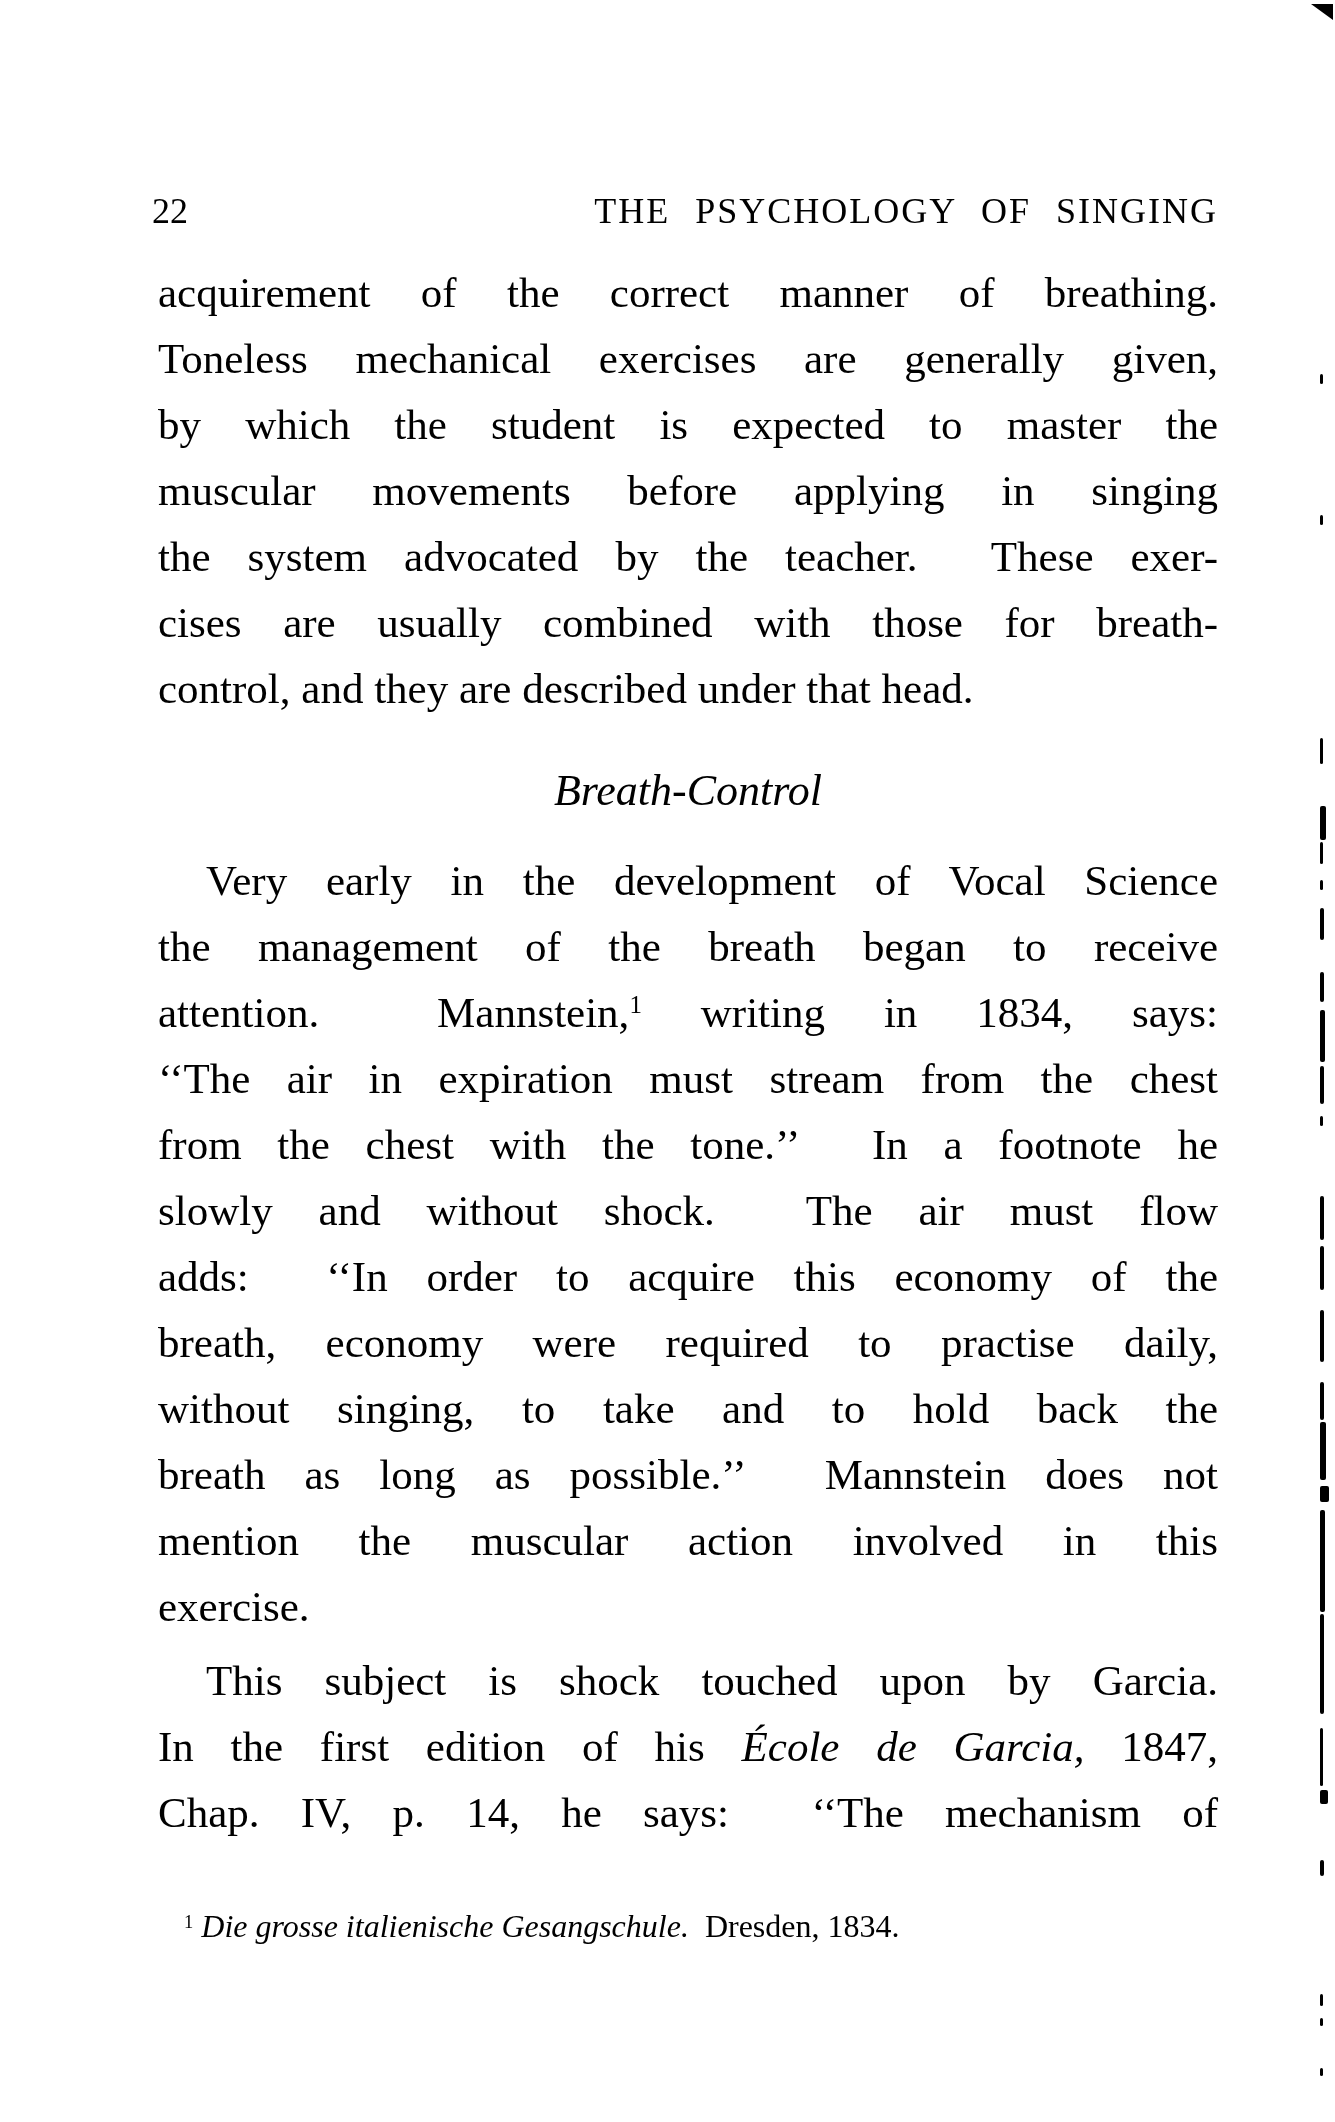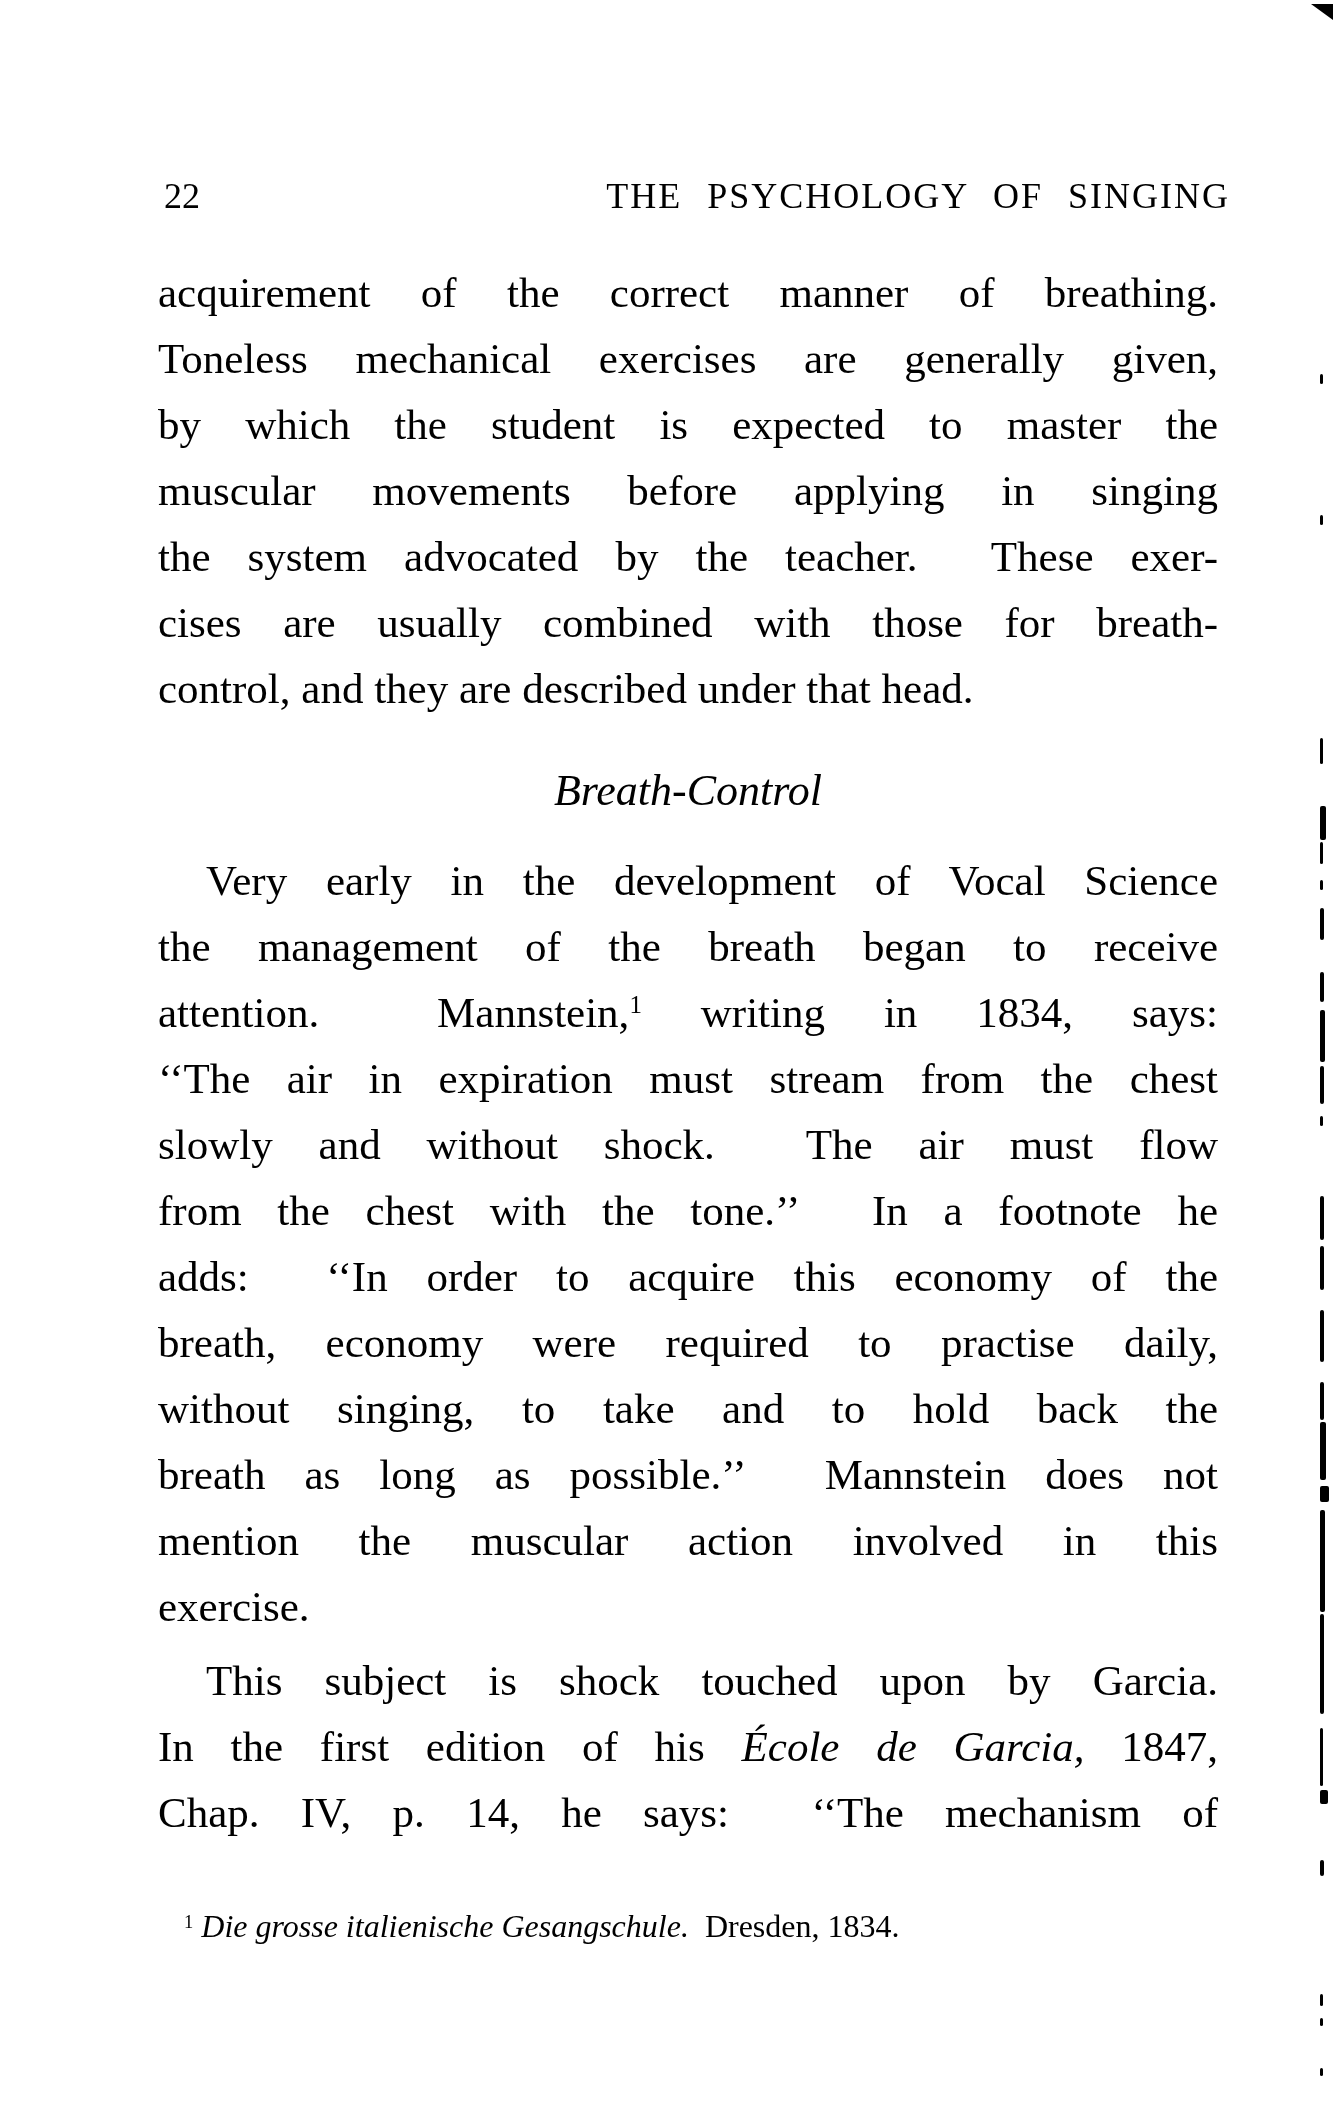--- a/index.html
+++ b/index.html
@@ -2,21 +2,21 @@
 <html><head>
 <meta charset="utf-8">
 <style>
   html,body{margin:0;padding:0;background:#888;}
   #page{
     position:relative;width:1335px;height:2122px;background:#ffffff;
     color:#000;font-family:"Liberation Serif","DejaVu Serif",serif;
     overflow:hidden;
   }
   
-  #header{position:absolute;left:158px;top:176px;width:1060px;height:44px;margin-left:12px;}
+  #header{position:absolute;left:158px;top:191px;width:1060px;height:44px;}
   #pagenum{position:absolute;left:-6px;top:2px;font-size:36px;line-height:36px;}
   #runtitle{text-align:right;font-size:36px;line-height:40px;letter-spacing:2px;word-spacing:14px;}
   
   #body-text{position:absolute;left:158px;top:260px;width:1060px;font-size:43px;}
   .para{margin:0;}
   .line{line-height:66px;min-height:66px;}
   .just{text-align:justify;text-align-last:justify;}
   .indent{text-indent:48px;}
   .seg-i{font-style:italic;}
   sup.seg-sup{font-size:58%;line-height:0;vertical-align:14px;}
@@ -53,22 +53,22 @@
         <div class="line just"><span class="seg-n">the system advocated by the teacher.&nbsp; These exer-</span></div>
         <div class="line just"><span class="seg-n">cises are usually combined with those for breath-</span></div>
         <div class="line"><span class="seg-n">control, and they are described under that head.</span></div>
       </div>
       <div class="heading">Breath-Control</div>
       <div class="para">
         <div class="line just indent"><span class="seg-n">Very early in the development of Vocal Science</span></div>
         <div class="line just"><span class="seg-n">the management of the breath began to receive</span></div>
         <div class="line just"><span class="seg-n">attention.&nbsp; Mannstein,</span><sup class="seg-sup">1</sup><span class="seg-n"> writing in 1834, says:</span></div>
         <div class="line just"><span class="seg-n">‘‘The air in expiration must stream from the chest</span></div>
+        <div class="line just"><span class="seg-n">from the chest with the tone.’’&nbsp; In a footnote he</span></div>
         <div class="line just"><span class="seg-n">slowly and without shock.&nbsp; The air must flow</span></div>
-        <div class="line just"><span class="seg-n">from the chest with the tone.’’&nbsp; In a footnote he</span></div>
         <div class="line just"><span class="seg-n">adds:&nbsp; ‘‘In order to acquire this economy of the</span></div>
         <div class="line just"><span class="seg-n">breath, economy were required to practise daily,</span></div>
         <div class="line just"><span class="seg-n">without singing, to take and to hold back the</span></div>
         <div class="line just"><span class="seg-n">breath as long as possible.’’&nbsp; Mannstein does not</span></div>
         <div class="line just"><span class="seg-n">mention the muscular action involved in this</span></div>
         <div class="line"><span class="seg-n">exercise.</span></div>
       </div>
       <div class="para" style="margin-top: 8px;">
         <div class="line just indent"><span class="seg-n">This subject is shock touched upon by Garcia.</span></div>
         <div class="line just"><span class="seg-n">In the first edition of his </span><span class="seg-i">École de Garcia,</span><span class="seg-n"> 1847,</span></div>

